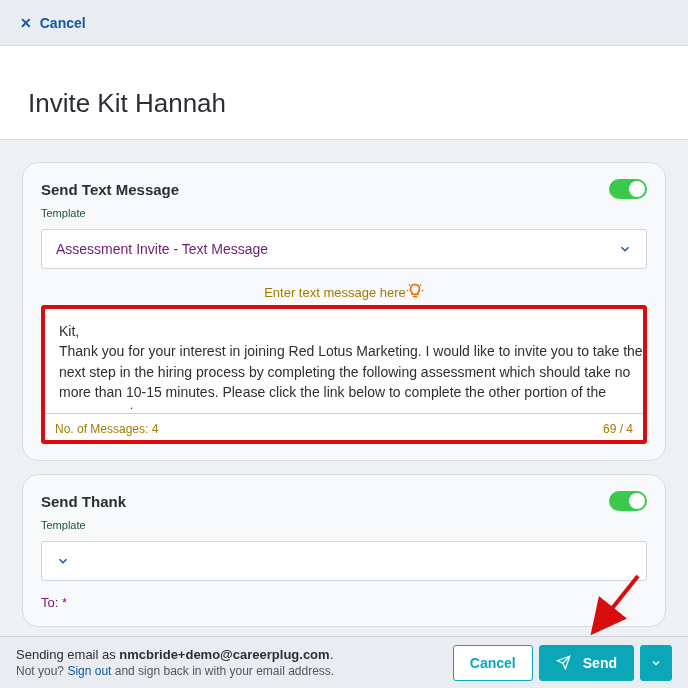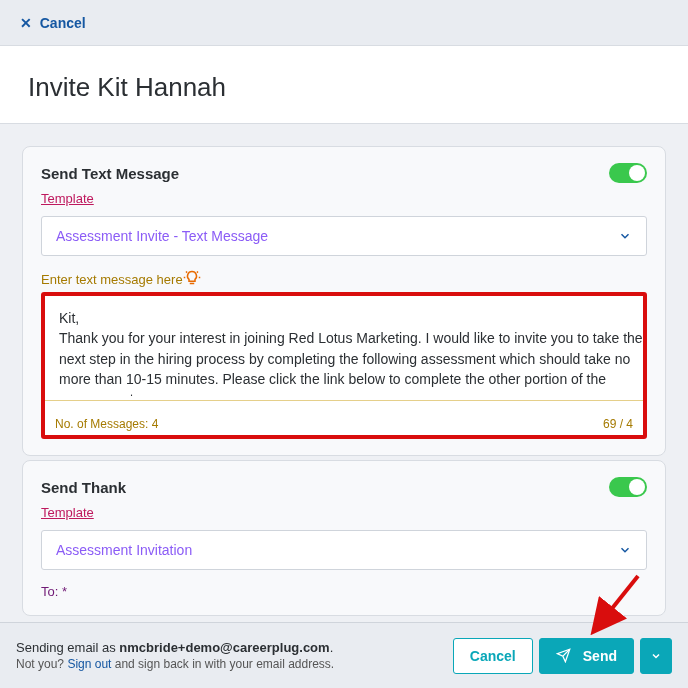--- a/index.html
+++ b/index.html
@@ -26,38 +26,38 @@
     display: flex;
     align-items: center;
     gap: 8px;
     cursor: pointer;
   }
   .cancel-top .x {
     font-size: 14px;
     font-weight: 700;
   }
   .title-row {
-    padding: 26px 28px 20px 28px;
+    padding: 42px 28px 20px 28px;
   }
   .page-title {
     font-size: 26px;
     font-weight: 400;
     color: #2b2f33;
   }
   .content-area {
     background: #eef0f4;
     padding: 22px;
     border-top: 1px solid #d8dce2;
   }
   .panel {
     background: #f8f9fb;
     border: 1px solid #d8dce2;
-    border-radius: 8px;
+    border-radius: 16px;
     padding: 16px 18px;
-    margin-bottom: 4px;
+    margin-bottom: 13px;
   }
   .panel-head {
     display: flex;
     justify-content: space-between;
     align-items: center;
     margin-bottom: 8px;
   }
   .panel-head h3 {
     font-size: 15px;
     font-weight: 700;
@@ -74,45 +74,44 @@
   .toggle .knob {
     width: 16px;
     height: 16px;
     background: #fff;
     border-radius: 50%;
     position: absolute;
     top: 2px;
     right: 2px;
   }
   .field-label {
-    font-size: 13px;
-    color: #be185d;
+    font-size: 11px;
+    color: #14532d;
     margin-bottom: 10px;
-    text-decoration: underline;
   }
   .select {
     background: #fff;
     border: 1px solid #cfd4db;
     border-radius: 3px;
     height: 40px;
     display: flex;
     align-items: center;
     justify-content: space-between;
     padding: 0 14px;
     font-size: 14px;
-    color: #8b5cf6;
+    color: #701a75;
     cursor: pointer;
   }
   .chev {
     color: #1557a2;
   }
   .chev svg { display: block; }
   .prompt-row {
     display: flex;
-    justify-content: flex-start;
+    justify-content: center;
     align-items: center;
     margin-top: 14px;
     margin-bottom: 4px;
   }
   .prompt-text {
     color: #a57a00;
     font-size: 13px;
   }
   .bulb {
     color: #e86a00;
@@ -135,33 +134,33 @@
     line-height: 1.45;
     color: #2b2f33;
     padding: 12px 0 4px 14px;
     height: 100px;
     overflow-y: scroll;
   }
   .msg-footer {
     display: flex;
     justify-content: space-between;
     border-top: 1px solid #e5cf8a;
-    padding: 16px 10px 4px 10px;
+    padding: 8px 10px 4px 10px;
     font-size: 12px;
     color: #a57a00;
   }
   .to-label {
     font-size: 13px;
     color: #701a75;
     margin-top: 14px;
   }
   .bottom-bar {
     position: absolute;
     bottom: 0; left: 0; right: 0;
-    height: 66px;
+    height: 52px;
     background: #e9ecf1;
     border-top: 1px solid #cfd4db;
     display: flex;
     align-items: center;
     justify-content: space-between;
     padding: 0 16px;
   }
   .sending-info {
     font-size: 13px;
     color: #2b2f33;
@@ -272,21 +271,20 @@
 
   <div class="panel">
     <div class="panel-head">
       <h3>Send Thank</h3>
       <div class="toggle">
         <div class="knob"></div>
       </div>
     </div>
     <div class="field-label">Template</div>
     <div class="select">
-      <span>Assessment Invitation</span>
       <span class="chev">
         <svg width="14" height="14" viewBox="0 0 24 24" fill="none" stroke="currentColor" stroke-width="2.5">
             <polyline points="6 9 12 15 18 9"></polyline>
           </svg>
       </span>
     </div>
     <div class="to-label">To: *</div>
   </div>
 
 </div>

